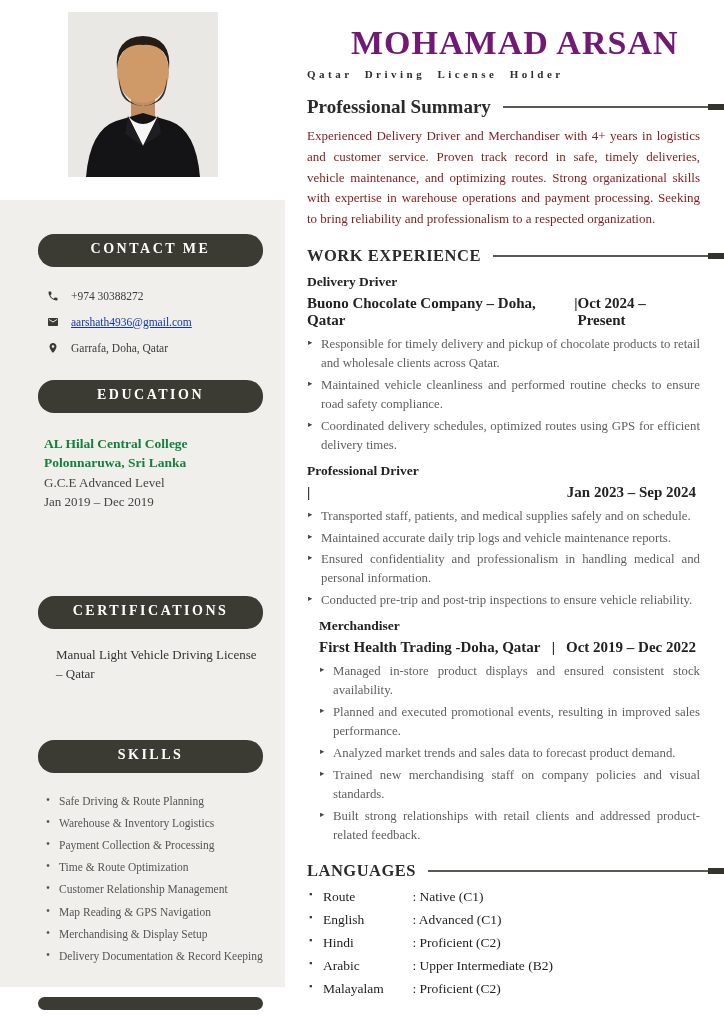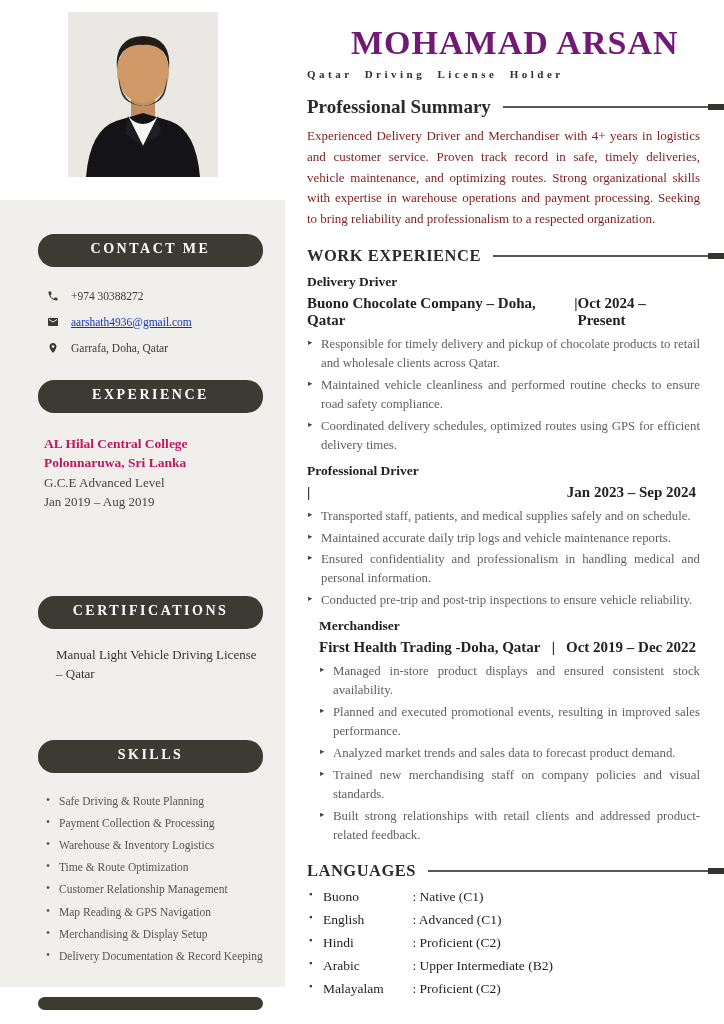--- a/index.html
+++ b/index.html
@@ -18,21 +18,21 @@
   .pill-edu { margin-top:26px; }
   .pill-cert { margin-top:84px; }
   .pill-skills { margin-top:56px; }
 
   .contact-list { margin:22px 20px 16px 46px; }
   .contact-row { display:flex; align-items:center; gap:12px; margin-bottom:13px; font-size:11.5px; color:#3a3a3a; }
   .cicon { width:13px; height:13px; display:inline-flex; align-items:center; justify-content:center; }
   .email { color:#1133bb; text-decoration:underline; cursor:pointer; }
 
   .edu-block { margin:22px 20px 0 44px; }
-  .edu-bold { font-weight:bold; font-size:13.5px; color:#be185d; line-height:1.4; }
+  .edu-bold { font-weight:bold; font-size:13.5px; color:#15803d; line-height:1.4; }
   .edu-reg { font-size:13px; color:#444; line-height:1.5; }
   .edu-reg:first-of-type { margin-top:9px; }
 
   .cert-block { margin:16px 24px 0 56px; font-size:13px; color:#333; line-height:1.5; }
 
   .skills { margin:20px 18px 0 46px; list-style:none; }
   .skills li { position:relative; padding-left:13px; font-size:11.5px; color:#555; line-height:1.45; margin-bottom:5.5px; }
   .skills li::before { content:"•"; position:absolute; left:0; top:-1px; color:#555; }
 
   .footer-pill { height:13px; width:225px; margin:10px 0 14px 38px; background:#3c3b33; border-radius:8px; }
@@ -109,41 +109,41 @@
         <div class="contact-row">
           <span class="cicon">
             <svg width="12" height="12" viewBox="0 0 24 24">
                 <path fill="#3a3a33" d="M12 2C8.13 2 5 5.13 5 9c0 5.25 7 13 7 13s7-7.75 7-13c0-3.87-3.13-7-7-7zm0 9.5c-1.38 0-2.5-1.12-2.5-2.5s1.12-2.5 2.5-2.5 2.5 1.12 2.5 2.5-1.12 2.5-2.5 2.5z"></path>
               </svg>
           </span>
           <span>Garrafa, Doha, Qatar</span>
         </div>
       </div>
 
-      <div class="pill pill-edu">EXPERIENCE</div>
+      <div class="pill pill-edu">EDUCATION</div>
 
       <div class="edu-block">
         <div class="edu-bold">AL Hilal Central College</div>
         <div class="edu-bold">Polonnaruwa, Sri Lanka</div>
         <div class="edu-reg">G.C.E Advanced Level</div>
-        <div class="edu-reg">Jan 2019 – Aug 2019</div>
+        <div class="edu-reg">Jan 2019 – Dec 2019</div>
       </div>
 
       <div class="pill pill-cert">CERTIFICATIONS</div>
 
       <div class="cert-block">
         <div>Manual Light Vehicle Driving License – Qatar</div>
       </div>
 
       <div class="pill pill-skills">SKILLS</div>
 
       <ul class="skills">
         <li>Safe Driving &amp; Route Planning</li>
+        <li>Warehouse &amp; Inventory Logistics</li>
         <li>Payment Collection &amp; Processing</li>
-        <li>Warehouse &amp; Inventory Logistics</li>
         <li>Time &amp; Route Optimization</li>
         <li>Customer Relationship Management</li>
         <li>Map Reading &amp; GPS Navigation</li>
         <li>Merchandising &amp; Display Setup</li>
         <li>Delivery Documentation &amp; Record Keeping</li>
       </ul>
 
     </div>
 
     <div class="footer-pill"></div>
@@ -209,21 +209,21 @@
       </ul>
     </div>
 
     <div class="section-head">
       <span class="title title-md">LANGUAGES</span>
       <span class="rule"></span>
     </div>
 
     <ul class="langs">
       <li>
-        <span class="lang-name">Buono</span>
+        <span class="lang-name">Route</span>
         <span>: Native (C1)</span>
       </li>
       <li>
         <span class="lang-name">English</span>
         <span>: Advanced (C1)</span>
       </li>
       <li>
         <span class="lang-name">Hindi</span>
         <span>: Proficient (C2)</span>
       </li>

